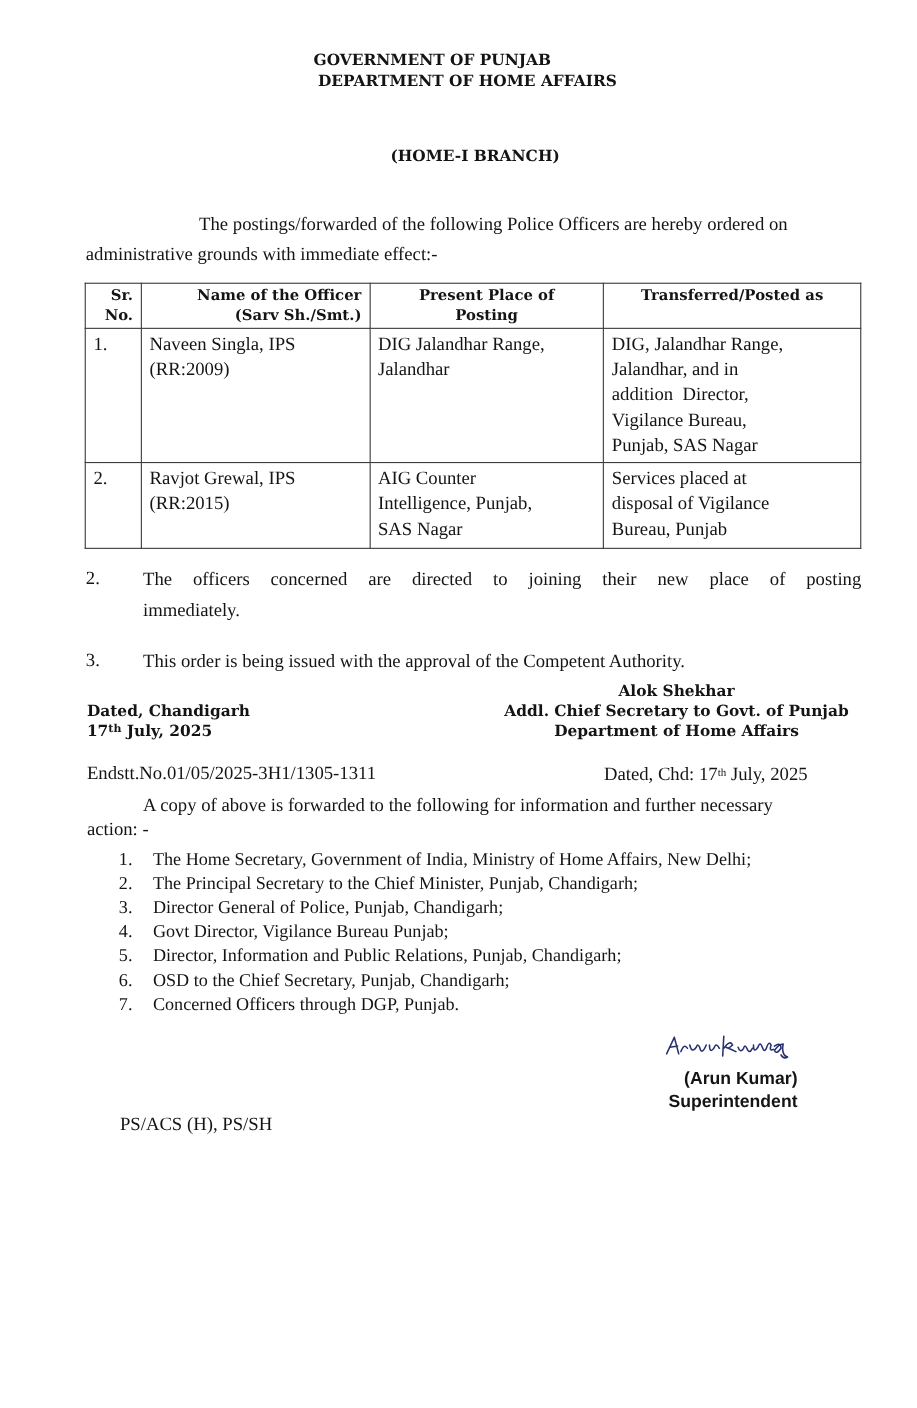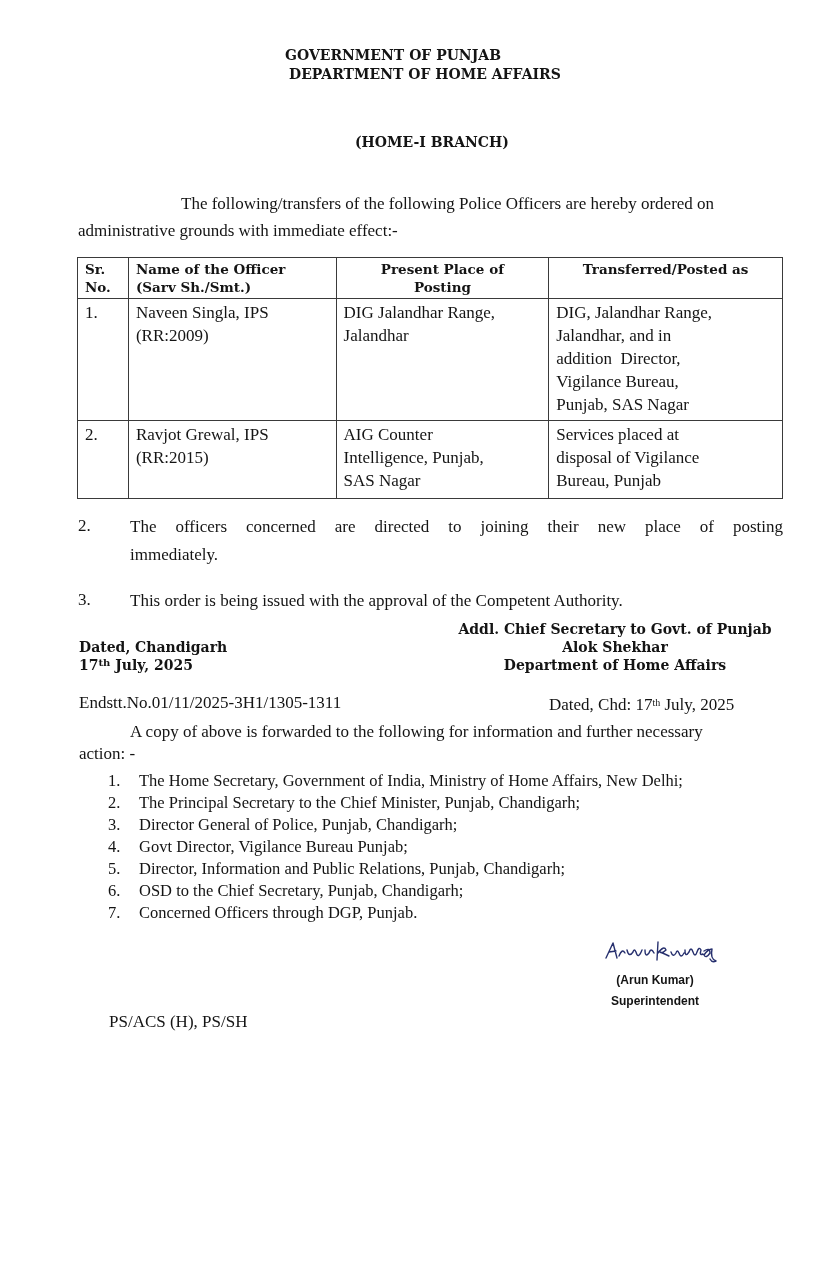--- a/index.html
+++ b/index.html
@@ -3,42 +3,42 @@
 <meta charset="utf-8">
 <style>
   html, body { margin: 0; padding: 0; background: #ffffff; }
   body { width: 834px; height: 1280px; position: relative; overflow: hidden; color: #141414; }
   .page { position: absolute; left: 0; top: 0; width: 834px; height: 1280px; }
   .hdr { position: absolute; font-family: "DejaVu Serif", serif; font-weight: bold; font-size: 14px; white-space: nowrap; }
   .title { text-decoration: underline; }
   .para { position: absolute; font-family: "Liberation Serif", serif; font-size: 17px; line-height: 26px; }
   table.officers { position: absolute; left: 77px; top: 257px; width: 706px; border-collapse: collapse; }
   table.officers td, table.officers th { border: 1px solid #3a3a3a; vertical-align: top; padding: 2px 7px; }
-  table.officers th { font-family: "DejaVu Serif", serif; font-weight: bold; font-size: 13.5px; line-height: 18px; text-align: left; }
+  table.officers th { font-family: "DejaVu Serif", serif; font-weight: bold; font-size: 13.5px; line-height: 18px; text-align: right; }
   table.officers th.c { text-align: center; }
   table.officers td { font-family: "Liberation Serif", serif; font-size: 17px; line-height: 23px; padding-bottom: 4px; }
   .num { position: absolute; font-family: "Liberation Serif", serif; font-size: 17px; }
   .just { text-align: justify; text-align-last: justify; }
   .sig-block { position: absolute; font-family: "DejaVu Serif", serif; font-weight: bold; font-size: 14px; line-height: 18px; text-align: center; }
   .list { position: absolute; left: 108px; top: 770px; font-family: "Liberation Serif", serif; font-size: 16.5px; line-height: 22px; }
   .list .li { display: flex; }
   .list .li .n { width: 31px; }
-  .supt { position: absolute; font-family: "Liberation Sans", sans-serif; font-weight: bold; font-size: 12px; line-height: 21px; text-align: center; }
+  .supt { position: absolute; font-family: "Liberation Sans", sans-serif; font-weight: bold; font-size: 16px; line-height: 21px; text-align: right; }
   sup.th { font-size: 10px; vertical-align: 4px; }
 </style>
 </head>
 <body>
 
 <div class="page">
 
   <div class="hdr" style="left:285px; top:47px;">GOVERNMENT OF PUNJAB</div>
   <div class="hdr" style="left:289px; top:66px;">DEPARTMENT OF HOME AFFAIRS</div>
   <div class="hdr" style="left:355px; top:86px;margin-top:48px;">(HOME-I BRANCH)</div>
 
-  <div class="para" style="left:181px; top:191px; width:602px;"><span>The following/transfers of the following Police Officers are hereby ordered on</span></div>
+  <div class="para" style="left:181px; top:191px; width:602px;"><span>The postings/forwarded of the following Police Officers are hereby ordered on</span></div>
   <div class="para" style="left:78px; top:218px;">administrative grounds with immediate effect:-</div>
 
   <table class="officers">
     <colgroup>
       <col style="width:51px">
       <col style="width:208px">
       <col style="width:213px">
       <col style="width:234px">
     </colgroup>
     <tbody>
@@ -101,26 +101,26 @@
   <div class="para just" style="left:130px; top:514px; width:653px;">The officers concerned are directed to joining their new place of posting</div>
   <div class="para" style="left:130px; top:542px;">immediately.</div>
 
   <div class="num" style="left:78px; top:590px;">3.</div>
   <div class="para" style="left:130px; top:588px;">This order is being issued with the approval of the Competent Authority.</div>
 
   <div class="hdr" style="left:79px; top:639px;">Dated, Chandigarh</div>
   <div class="hdr" style="left:79px; top:657px;"><span>17</span><sup class="th">th</sup><span> July, 2025</span></div>
 
   <div class="sig-block" style="left:440px; top:620px; width:350px;">
+    <div>Alok Shekhar</div>
     <div>Addl. Chief Secretary to Govt. of Punjab</div>
-    <div>Alok Shekhar</div>
     <div>Department of Home Affairs</div>
   </div>
 
-  <div class="para" style="left:79px; top:690px;">Endstt.No.01/11/2025-3H1/1305-1311</div>
+  <div class="para" style="left:79px; top:690px;">Endstt.No.01/05/2025-3H1/1305-1311</div>
   <div class="para" style="left:549px; top:690px;"><span>Dated, Chd: 17</span><sup class="th">th</sup><span> July, 2025</span></div>
 
   <div class="para" style="left:130px; top:719px;">A copy of above is forwarded to the following for information and further necessary</div>
   <div class="para" style="left:79px; top:741px;">action: -</div>
 
   <div class="list">
     <div class="li">
         <span class="n">1.</span>
         <span>The Home Secretary, Government of India, Ministry of Home Affairs, New Delhi;</span>
       </div>

